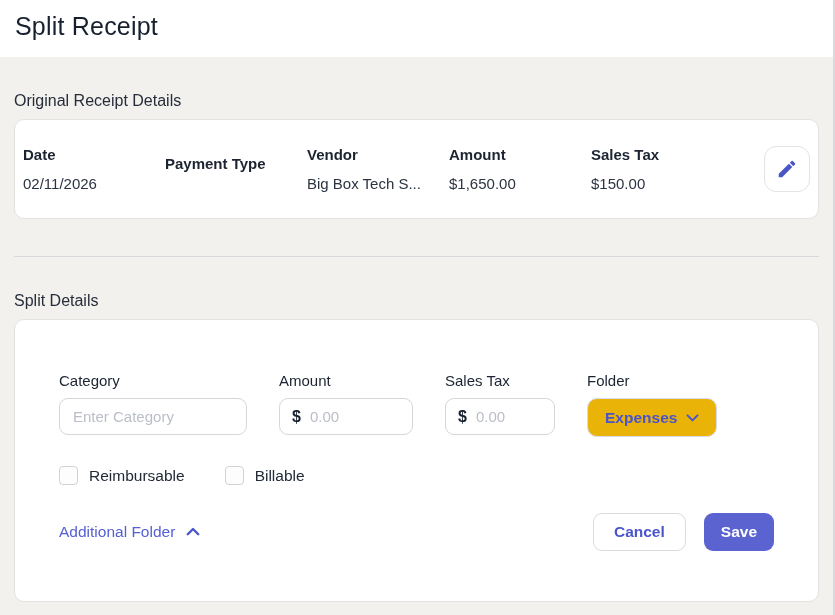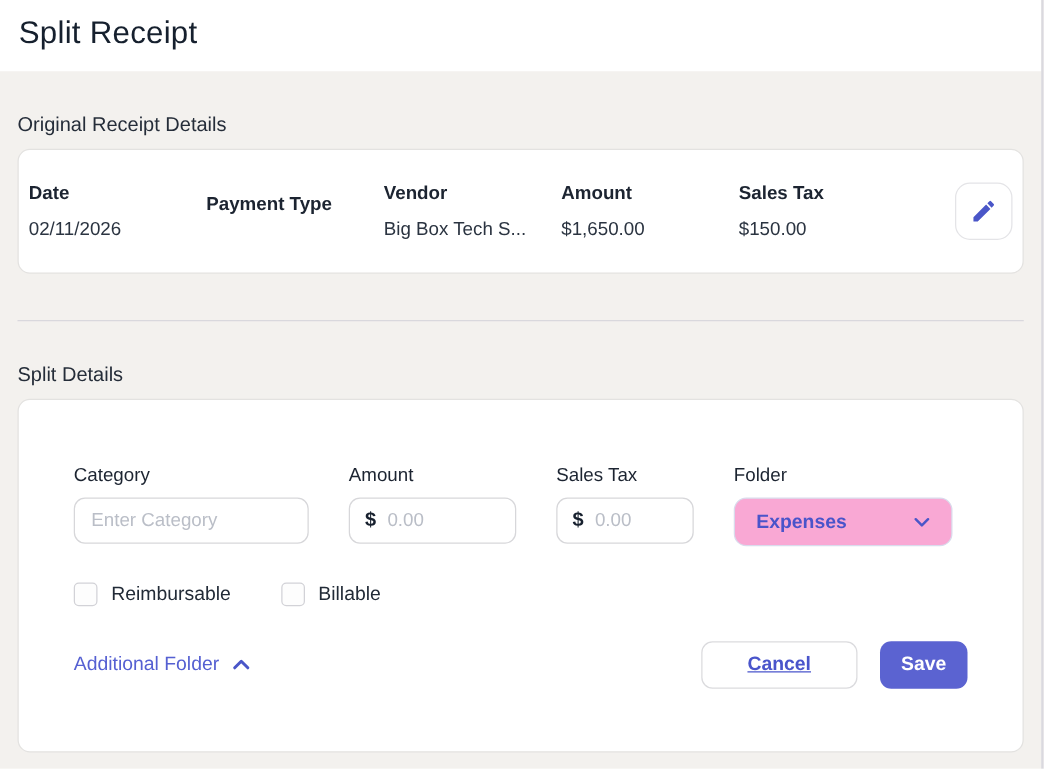--- a/index.html
+++ b/index.html
@@ -90,24 +90,24 @@
   }
   .money-box.amount { width: 134px; }
   .money-box.tax { width: 110px; }
   .money-prefix { font-weight: bold; font-size: 16px; color: #17202e; margin-right: 9px; }
   .money-box input {
     border: none; outline: none; width: 100%;
     font-size: 15px; font-family: "Liberation Sans", sans-serif; color: #2b3441;
     padding: 0; background: transparent;
   }
   .folder-select {
-    width: 175px; height: 39px;
+    width: 130px; height: 39px;
     border: 1px solid #d9dbec;
     border-radius: 10px;
-    background: #f9a8d4;
+    background: #eab308;
     display: flex; align-items: center; justify-content: space-between;
     padding: 0 15px 0 17px;
     cursor: pointer;
   }
   .folder-value { color: #4a54ca; font-weight: bold; font-size: 15.5px; }
   .checkbox-row { display: flex; align-items: center; margin-top: 29px; }
   .checkbox-group { display: flex; align-items: center; margin-right: 40px; cursor: pointer; }
   .checkbox {
     width: 19px; height: 19px;
     border: 1.5px solid #d2d2d7;
@@ -131,22 +131,21 @@
     font-weight: bold;
     font-size: 15.5px;
     font-family: "Liberation Sans", sans-serif;
     cursor: pointer;
     display: flex; align-items: center; justify-content: center;
   }
   .btn-cancel {
     background: #fff;
     border: 1px solid #dbdbde;
     color: #4a55cb;
-    padding: 0 36px;
-    text-decoration: underline;
+    padding: 0 20px;
   }
   .btn-save {
     background: #5b63d1;
     border: none;
     color: #ffffff;
     padding: 0 17px;
   }
   .icon { display: flex; align-items: center; justify-content: center; }
 </style>
 </head>

